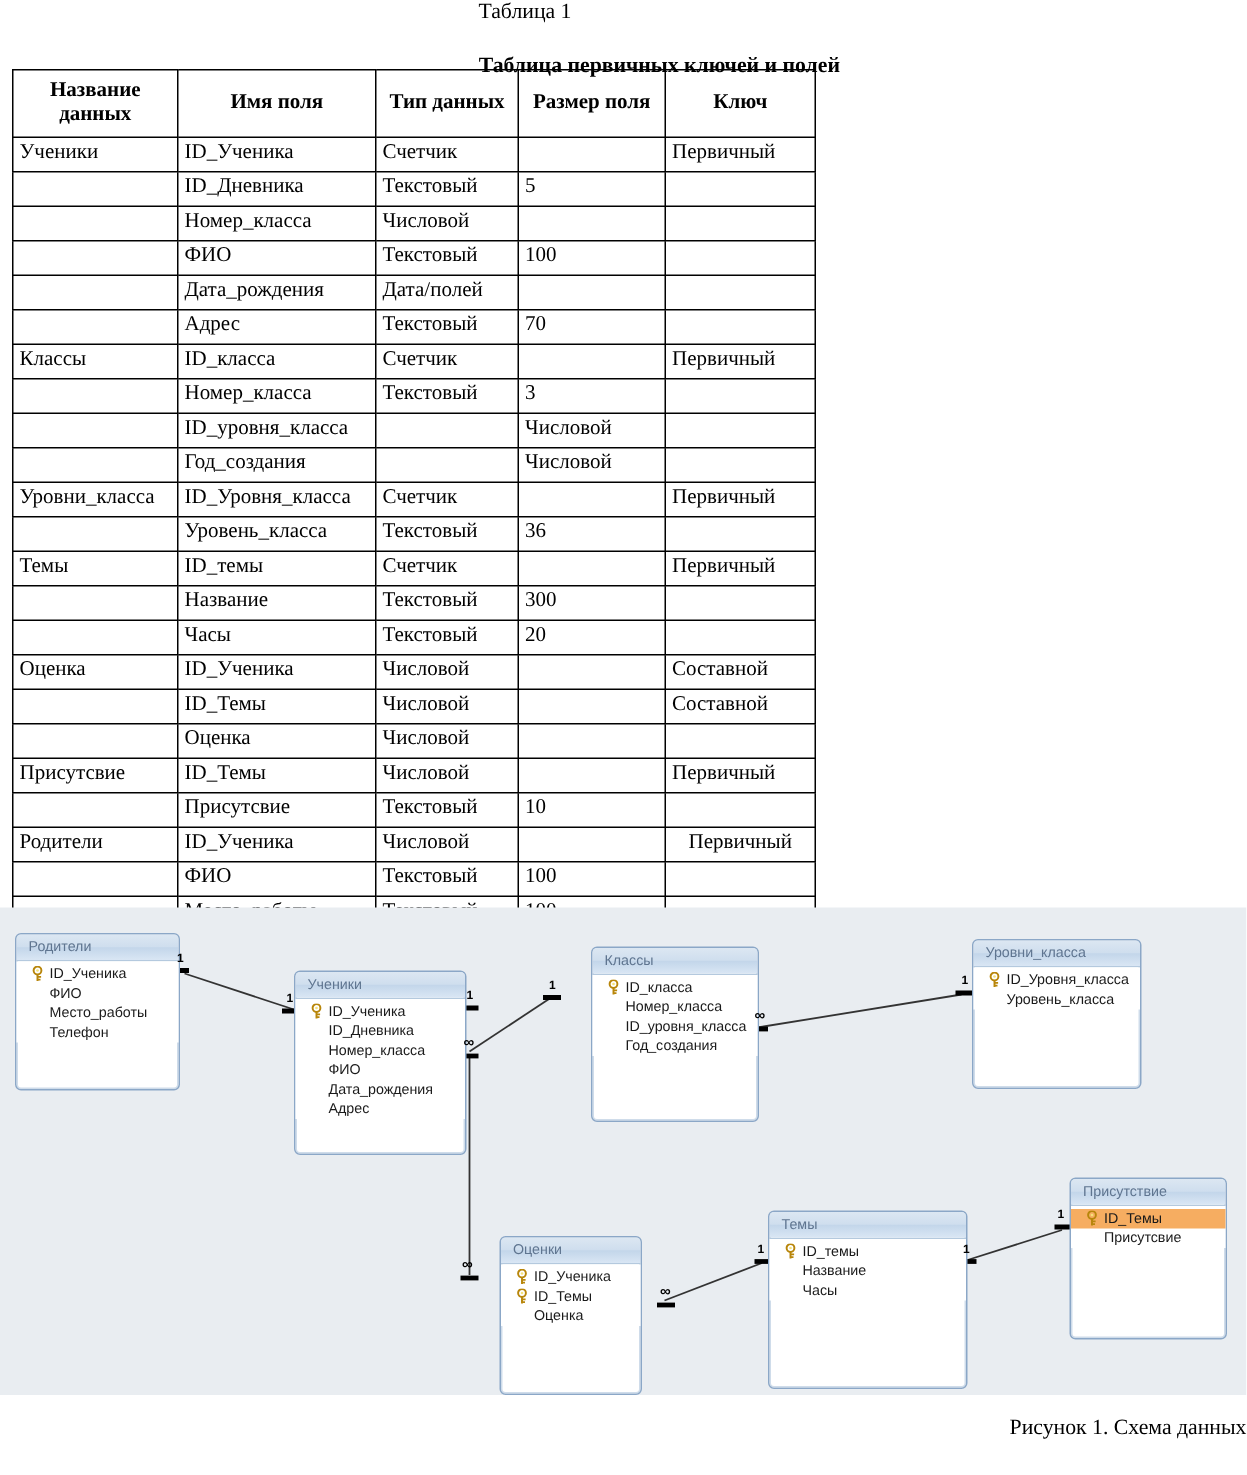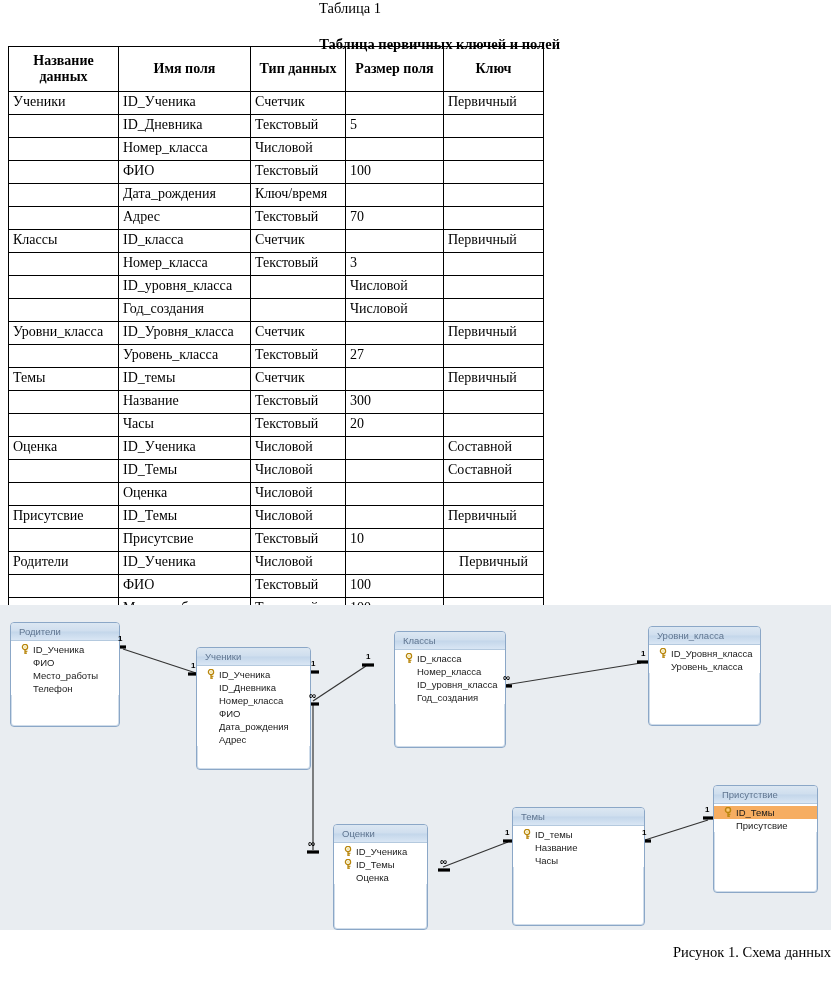--- a/index.html
+++ b/index.html
@@ -191,21 +191,21 @@
       <tr>
         <td class="c0 tbl-name"></td>
         <td class="c1">ФИО</td>
         <td class="c2">Текстовый</td>
         <td class="c3">100</td>
         <td class="c4"></td>
       </tr>
       <tr>
         <td class="c0 tbl-name"></td>
         <td class="c1">Дата_рождения</td>
-        <td class="c2">Ключ/время</td>
+        <td class="c2">Дата/полей</td>
         <td class="c3"></td>
         <td class="c4"></td>
       </tr>
       <tr>
         <td class="c0 tbl-name"></td>
         <td class="c1">Адрес</td>
         <td class="c2">Текстовый</td>
         <td class="c3">70</td>
         <td class="c4"></td>
       </tr>
@@ -241,21 +241,21 @@
         <td class="c0 tbl-name">Уровни_класса</td>
         <td class="c1">ID_Уровня_класса</td>
         <td class="c2">Счетчик</td>
         <td class="c3"></td>
         <td class="c4">Первичный</td>
       </tr>
       <tr>
         <td class="c0 tbl-name"></td>
         <td class="c1">Уровень_класса</td>
         <td class="c2">Текстовый</td>
-        <td class="c3">27</td>
+        <td class="c3">36</td>
         <td class="c4"></td>
       </tr>
       <tr>
         <td class="c0 tbl-name">Темы</td>
         <td class="c1">ID_темы</td>
         <td class="c2">Счетчик</td>
         <td class="c3"></td>
         <td class="c4">Первичный</td>
       </tr>
       <tr>

